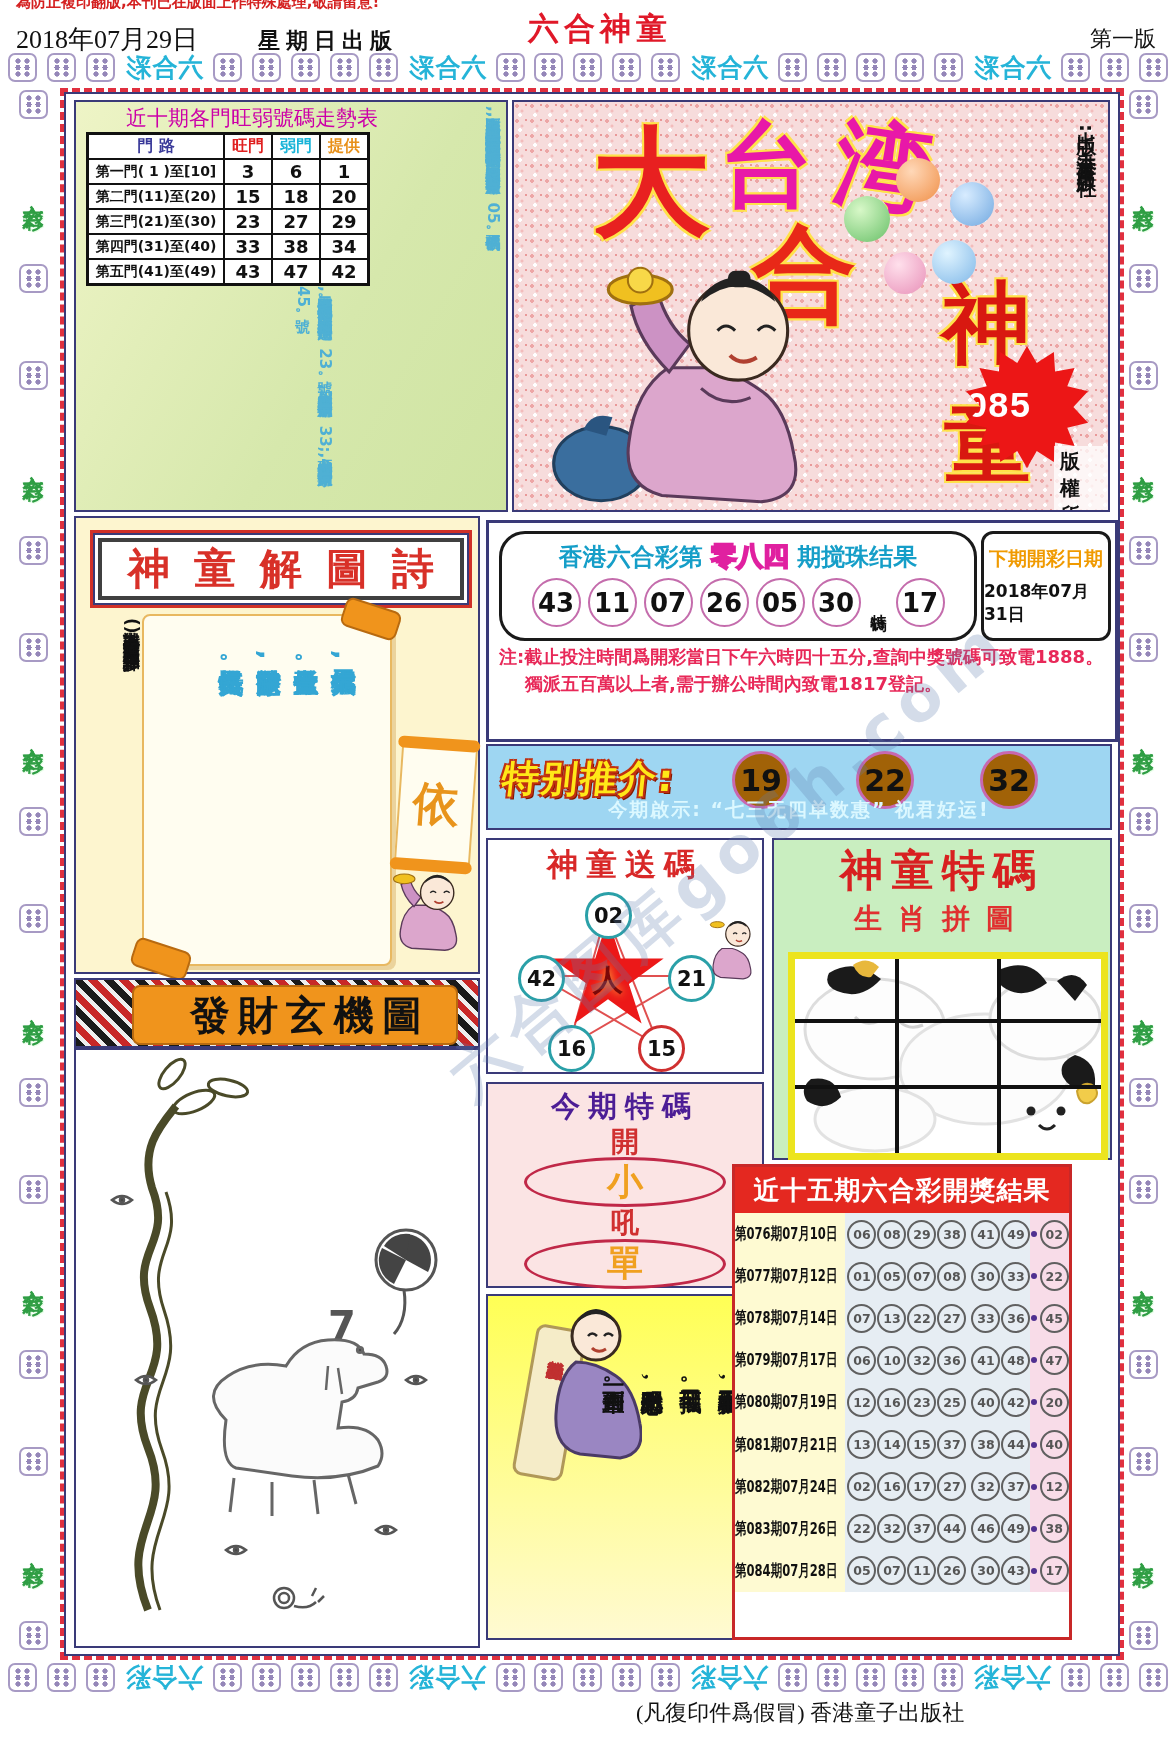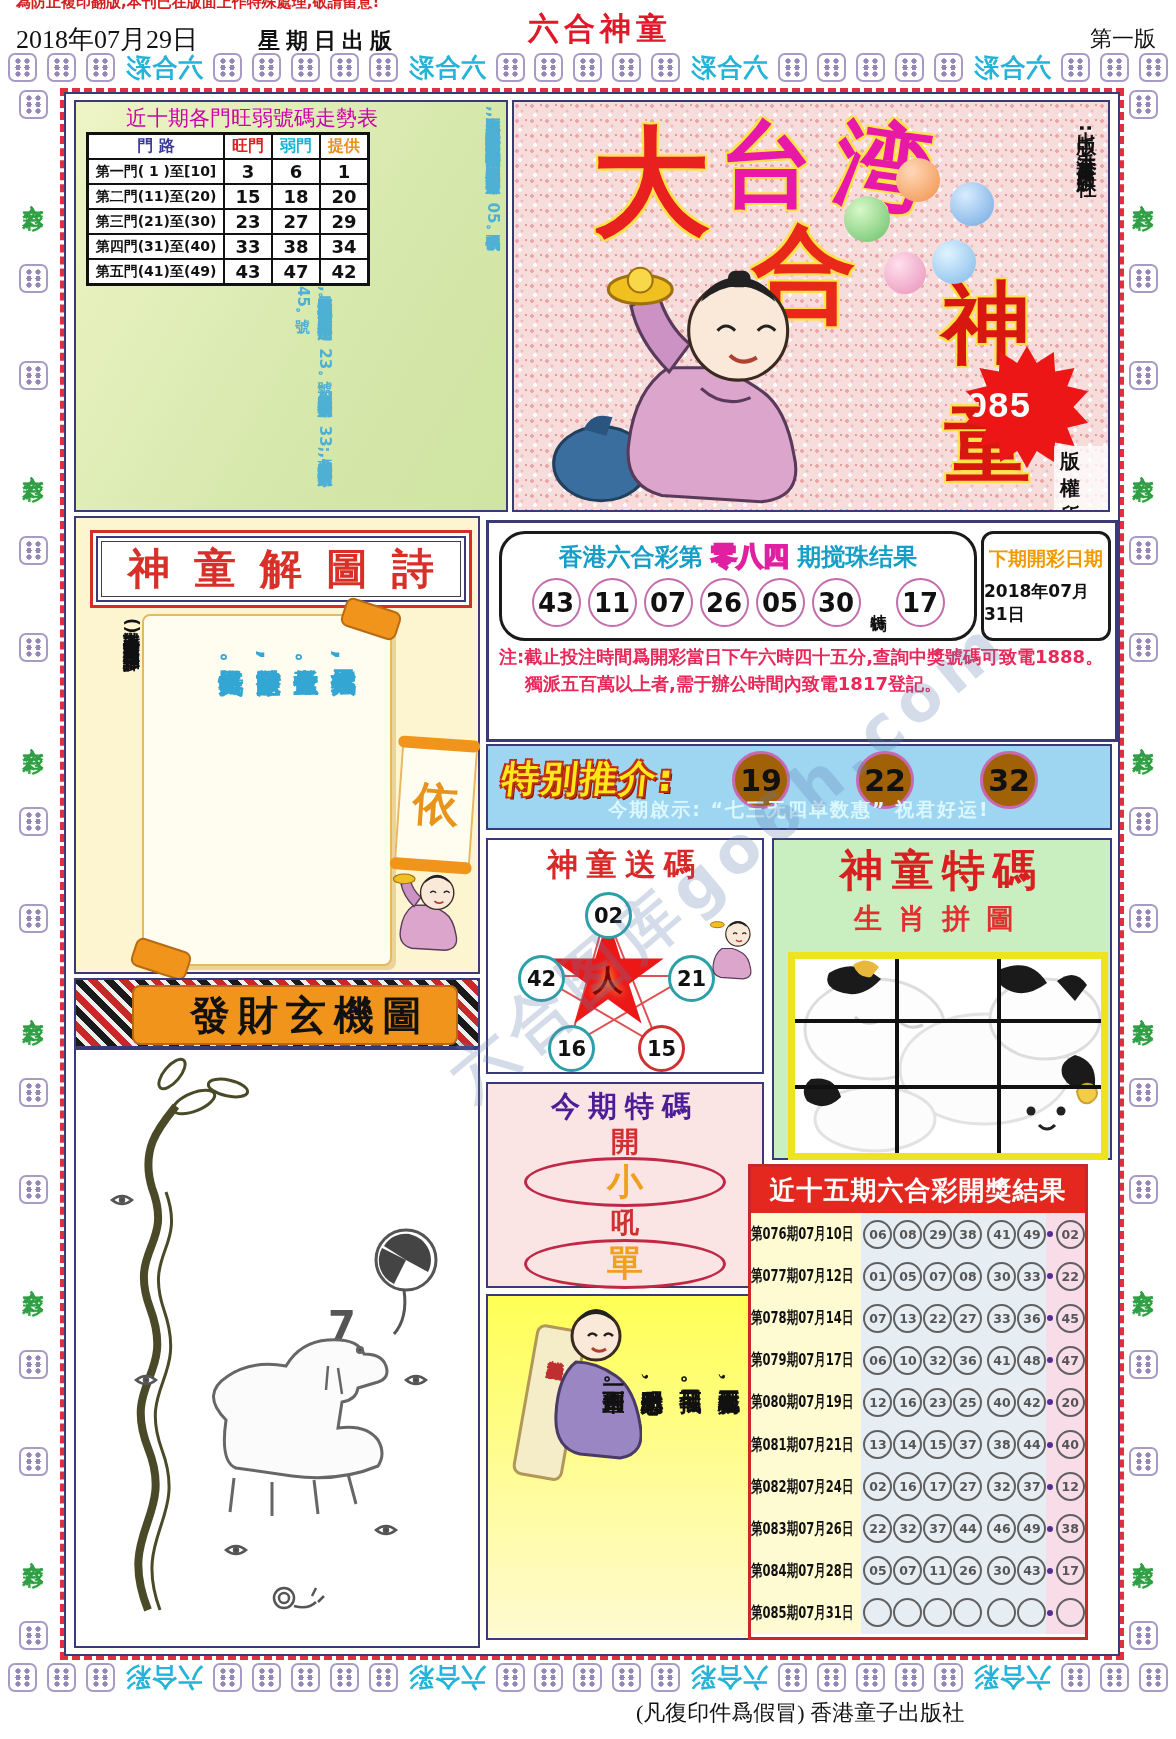--- a/index.html
+++ b/index.html
@@ -97,21 +97,21 @@
       transform:skewX(-6deg);
       text-shadow:2px 2px 0 #c03010,-2px -2px 0 #c03010,2px -2px 0 #c03010,-2px 2px 0 #c03010,3px 3px 0 #801800;}
   .promo-circ{position:absolute;top:5px;width:52px;height:52px;border:3px solid #c868b0;border-radius:50%;background:#a16207;
       display:flex;align-items:center;justify-content:center;font-weight:bold;font-size:30px;color:#111;}
   .promo-hint{position:absolute;left:0;bottom:5px;width:100%;text-align:center;color:#dcf8ff;font-weight:bold;font-size:19px;letter-spacing:2px;}
 
   
   .poembox{left:74px;top:516px;width:406px;height:458px;background:#fdf5cf;}
   .ptitle-o{position:absolute;left:14px;top:12px;width:376px;height:72px;border:3px solid #d03028;background:#fff;
             display:flex;align-items:center;justify-content:center;}
-  .ptitle-i{border:1px solid #404040;outline:2px solid #3a3a78;outline-offset:3px;width:358px;height:54px;
+  .ptitle-i{border:4px solid #404040;outline:2px solid #3a3a78;outline-offset:3px;width:358px;height:54px;
             display:flex;align-items:center;justify-content:center;}
   .ptitle-i span{color:#d83028;font-weight:bold;font-size:42px;letter-spacing:24px;text-indent:24px;
                  font-family:"Liberation Serif",serif;white-space:nowrap;}
   .sidenote{position:absolute;left:6px;top:100px;height:344px;width:64px;writing-mode:vertical-rl;
             color:#111;font-weight:bold;font-size:17px;line-height:1.7;}
   .scroll{position:absolute;left:66px;top:96px;width:246px;height:348px;background:#fffdf0;border:2px solid #e8b860;
           border-radius:8px;box-shadow:4px 4px 0 rgba(200,150,60,.35);}
   .scroll:before,.scroll:after{content:"";position:absolute;background:#f0941c;border-radius:8px;border:2px solid #b86a10;}
   .scroll:before{right:-10px;top:-12px;width:54px;height:26px;transform:rotate(18deg);}
   .scroll:after{left:-12px;bottom:-10px;width:54px;height:26px;transform:rotate(18deg);}
@@ -157,21 +157,21 @@
   .jq-oval span{color:#f0a020;font-weight:bold;font-size:36px;}
   .jq-bless{margin-top:3px;color:#fbe4e4;font-weight:bold;font-size:22px;letter-spacing:3px;
       text-shadow:1.5px 1.5px 0 #e05878,-1.5px -1.5px 0 #e05878,1.5px -1.5px 0 #e05878,-1.5px 1.5px 0 #e05878;}
 
   
   .ybox{left:486px;top:1294px;width:278px;height:346px;background:linear-gradient(#ffff55,#fffad2);overflow:hidden;}
   .yverse{position:absolute;right:14px;top:78px;height:256px;writing-mode:vertical-rl;color:#111;
           font-family:"Liberation Serif",serif;font-weight:bold;font-size:22px;line-height:1.75;white-space:pre-line;}
 
   
-  .hist{left:748px;top:1164px;width:340px;height:476px;border:3px solid #c82828;background:#fff;box-sizing:border-box;}
+  .hist{left:732px;top:1164px;width:340px;height:476px;border:3px solid #c82828;background:#fff;box-sizing:border-box;}
   .h-title{height:46px;background:#e42820;color:#fff;font-weight:bold;font-size:26px;display:flex;align-items:center;justify-content:center;
            letter-spacing:1px;white-space:nowrap;}
   .h-row{display:flex;height:42.1px;align-items:stretch;}
   .h-date{width:126px;background:#fefad2;display:flex;align-items:center;overflow:hidden;}
   .h-date span{font-weight:bold;font-size:16.5px;color:#111;transform:scaleX(.7);transform-origin:0 50%;white-space:nowrap;}
   .h-nums{flex:1;background:#e6edf3;display:flex;align-items:center;gap:1px;padding-left:2px;}
   .h-nums .hc:nth-child(5){margin-left:4px;}
   .hc{width:25px;height:25px;border:2px solid #606060;border-radius:50%;display:flex;align-items:center;justify-content:center;
       font-weight:bold;font-size:12.5px;color:#555;background:transparent;flex:none;}
   .h-spec{width:44px;background:#f8dce8;display:flex;align-items:center;justify-content:center;gap:3px;}
@@ -706,33 +706,17 @@
           <span class="hc">07</span>
           <span class="hc">11</span>
           <span class="hc">26</span>
           <span class="hc">30</span>
           <span class="hc">43</span>
       </div>
       <div class="h-spec">
           <span class="hc">17</span>
         </div>
     </div>
-    <div class="h-row">
-      <div class="h-date">
-          <span>第085期07月31日</span>
-        </div>
-      <div class="h-nums">
-        <span class="hc"></span>
-          <span class="hc"></span>
-          <span class="hc"></span>
-          <span class="hc"></span>
-          <span class="hc"></span>
-          <span class="hc"></span>
-      </div>
-      <div class="h-spec">
-          <span class="hc"></span>
-        </div>
-    </div>
   </div>
 
   <div class="abs watermark nosel">六合图库go6h.com</div>
   <div class="abs bottom-note">(凡復印件爲假冒) 香港童子出版社</div>
 </div>
 
 </body></html>

